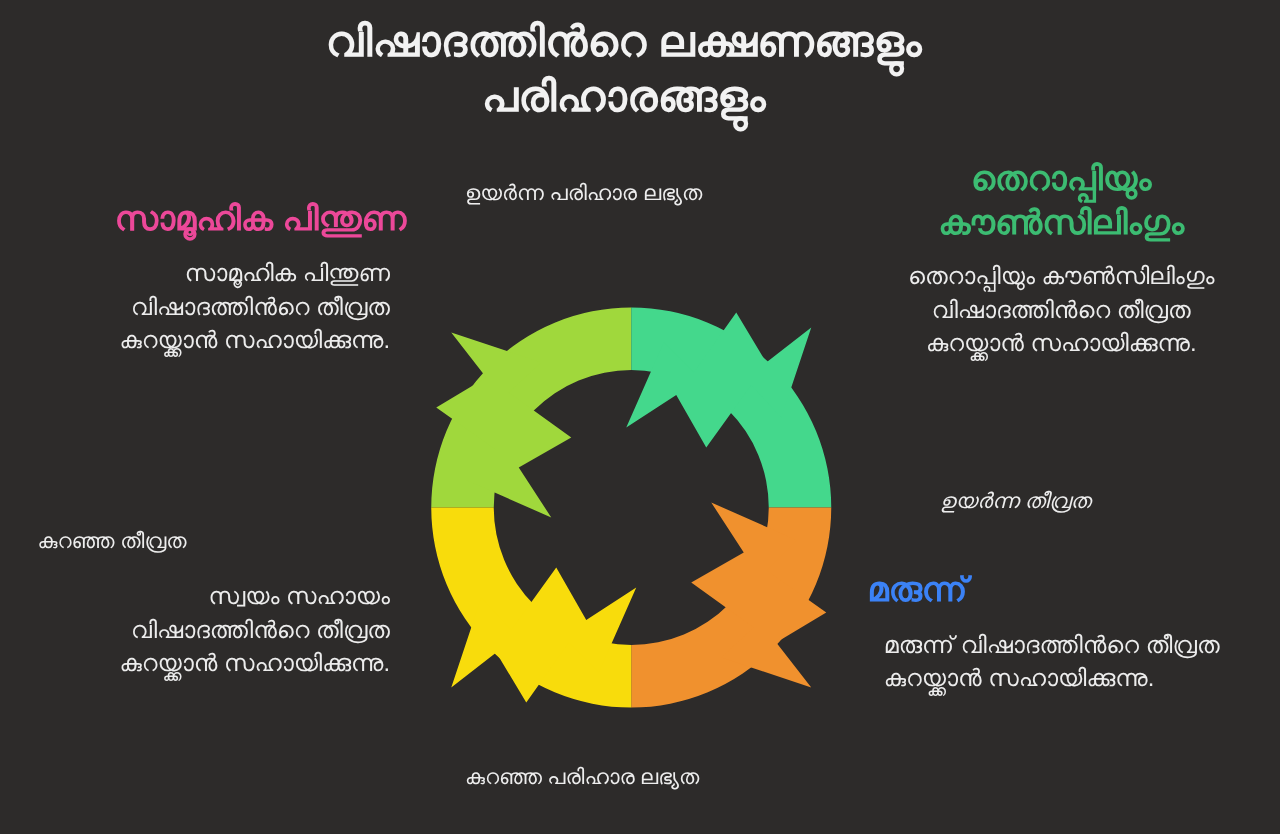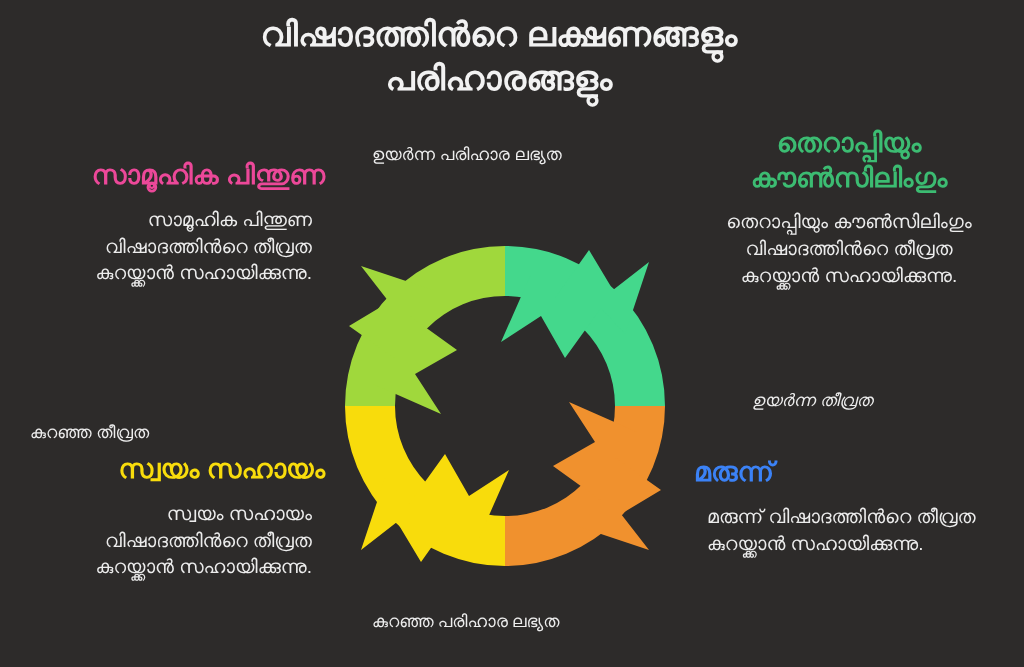--- a/index.html
+++ b/index.html
@@ -128,20 +128,19 @@
   <p class="q-heading" style="color:#ec4899">സാമൂഹിക പിന്തുണ</p>
   <p class="q-body">സാമൂഹിക പിന്തുണ വിഷാദത്തിന്‍റെ തീവ്രത കുറയ്ക്കാൻ സഹായിക്കുന്നു.</p>
 </div>
 
 <div class="quadrant" id="quadrant-therapy-counselling">
   <p class="q-heading" style="color:#3cbc72">തെറാപ്പിയും കൗൺസിലിംഗും</p>
   <p class="q-body">തെറാപ്പിയും കൗൺസിലിംഗും വിഷാദത്തിന്‍റെ തീവ്രത കുറയ്ക്കാൻ സഹായിക്കുന്നു.</p>
 </div>
 
 <div class="quadrant" id="quadrant-self-help">
-  <p class="q-heading" style="color:#f8dc0c">സ്വയം സഹായം</p>
   <p class="q-body">സ്വയം സഹായം വിഷാദത്തിന്‍റെ തീവ്രത കുറയ്ക്കാൻ സഹായിക്കുന്നു.</p>
 </div>
 
 <div class="quadrant" id="quadrant-medication">
   <p class="q-heading" style="color:#3b82f6">മരുന്ന്</p>
   <p class="q-body">മരുന്ന് വിഷാദത്തിന്‍റെ തീവ്രത കുറയ്ക്കാൻ സഹായിക്കുന്നു.</p>
 </div>
 
 </body></html>

